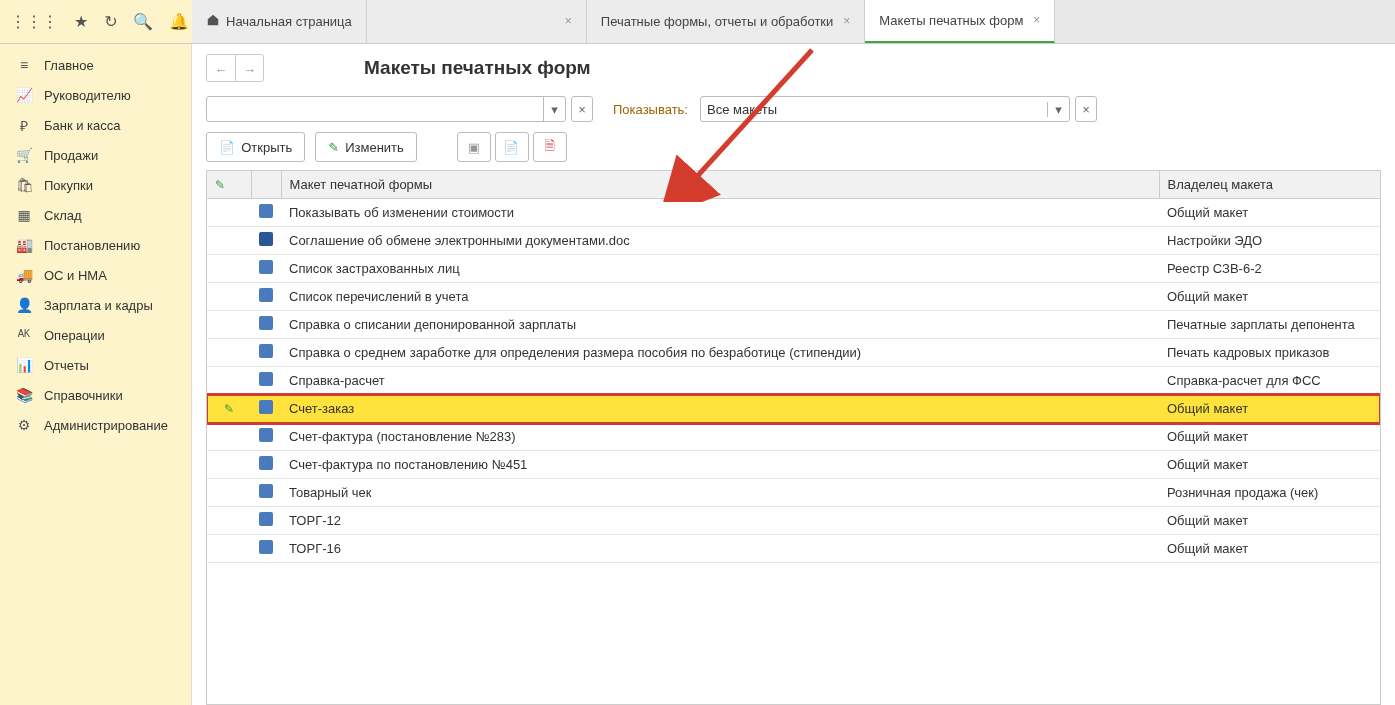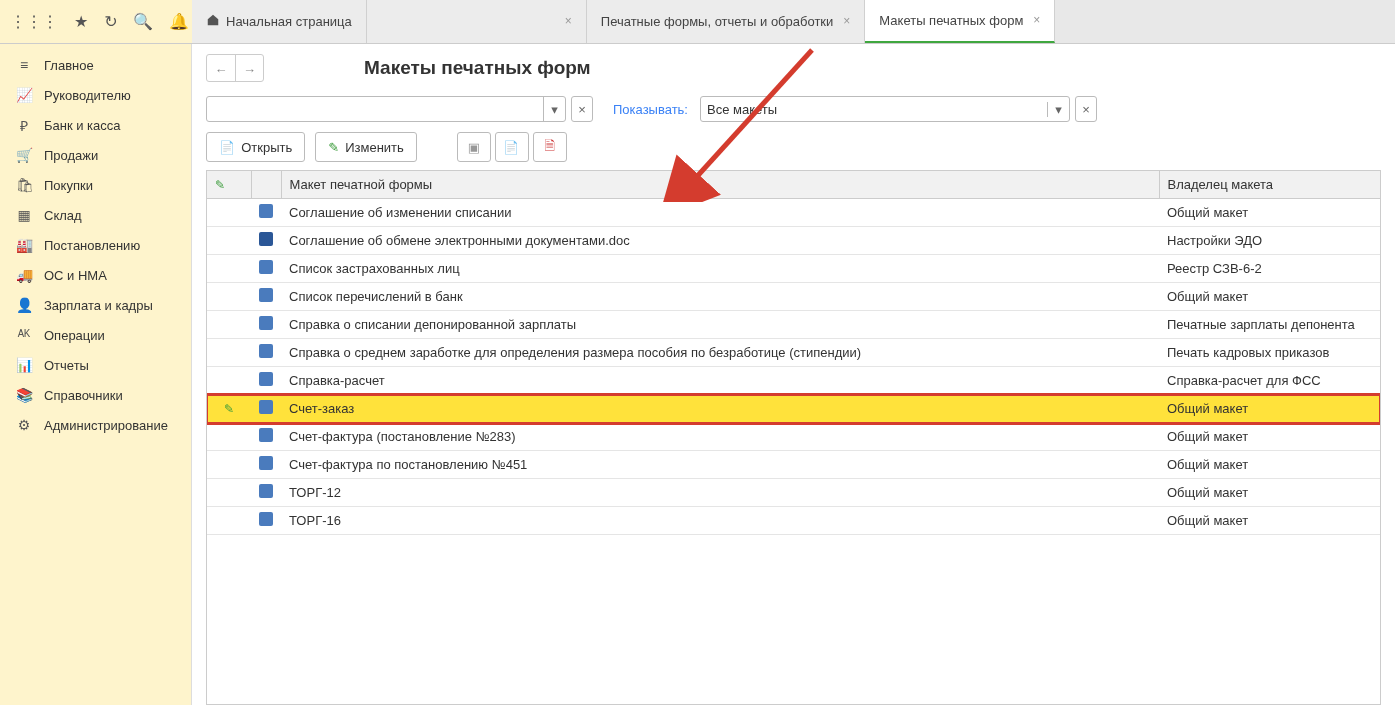--- a/index.html
+++ b/index.html
@@ -30,21 +30,21 @@
 .nav-btn + .nav-btn { border-left: 1px solid #ccc; }
 .page-title { font-size: 19px; font-weight: bold; margin-left: 90px; }
 
 
 .filter-row { display: flex; align-items: center; gap: 6px; margin-bottom: 10px; }
 .filter-input { border: 1px solid #bbb; height: 26px; border-radius: 3px; background: #fff; }
 .filter-1 { width: 360px; display:flex; }
 .filter-1-body { flex:1; }
 .filter-drop { width:22px; border-left:1px solid #bbb; display:flex; align-items:center; justify-content:center; color:#666; cursor:pointer; }
 .filter-clear { width:22px; height:26px; border:1px solid #bbb; border-radius:3px; display:flex; align-items:center; justify-content:center; color:#666; cursor:pointer; margin-left:-1px; }
-.filter-label { margin: 0 6px 0 14px; color: #3b82f6; }
+.filter-label { margin: 0 6px 0 14px; color: #a16207; }
 .filter-2 { width: 370px; display:flex; align-items:center; padding-left:6px; }
 
 
 .toolbar { display: flex; gap: 10px; margin-bottom: 8px; align-items:center; }
 .btn { border: 1px solid #bbb; border-radius: 3px; height: 30px; display: flex; align-items: center; padding: 0 12px; cursor: pointer; gap: 6px; background: #fff; }
 .icon-btn { width: 34px; padding: 0; justify-content: center; }
 .icon-group { display:flex; margin-left: 30px; }
 .icon-group .icon-btn + .icon-btn { margin-left: 4px; }
 
 
@@ -211,39 +211,39 @@
             <th><span class="edit-ind">✎</span></th>
             <th></th>
             <th>Макет печатной формы</th>
             <th>Владелец макета</th>
           </tr>
         </thead>
         <tbody id="tbody">
             <tr>
               <td></td>
               <td class="col-icon"><span class="doc-icon"></span></td>
-              <td>Соглашение об изменении списании</td>
+              <td>Показывать об изменении стоимости</td>
               <td>Общий макет</td>
             </tr>
             <tr>
               <td></td>
               <td class="col-icon"><span class="doc-icon word"></span></td>
               <td>Соглашение об обмене электронными документами.doc</td>
               <td>Настройки ЭДО</td>
             </tr>
             <tr>
               <td></td>
               <td class="col-icon"><span class="doc-icon"></span></td>
               <td>Список застрахованных лиц</td>
               <td>Реестр СЗВ-6-2</td>
             </tr>
             <tr>
               <td></td>
               <td class="col-icon"><span class="doc-icon"></span></td>
-              <td>Список перечислений в банк</td>
+              <td>Список перечислений в учета</td>
               <td>Общий макет</td>
             </tr>
             <tr>
               <td></td>
               <td class="col-icon"><span class="doc-icon"></span></td>
               <td>Справка о списании депонированной зарплаты</td>
               <td>Печатные зарплаты депонента</td>
             </tr>
             <tr>
               <td></td>
@@ -267,20 +267,26 @@
               <td></td>
               <td class="col-icon"><span class="doc-icon"></span></td>
               <td>Счет-фактура (постановление №283)</td>
               <td>Общий макет</td>
             </tr>
             <tr>
               <td></td>
               <td class="col-icon"><span class="doc-icon"></span></td>
               <td>Счет-фактура по постановлению №451</td>
               <td>Общий макет</td>
+            </tr>
+            <tr>
+              <td></td>
+              <td class="col-icon"><span class="doc-icon"></span></td>
+              <td>Товарный чек</td>
+              <td>Розничная продажа (чек)</td>
             </tr>
             <tr>
               <td></td>
               <td class="col-icon"><span class="doc-icon"></span></td>
               <td>ТОРГ-12</td>
               <td>Общий макет</td>
             </tr>
             <tr>
               <td></td>
               <td class="col-icon"><span class="doc-icon"></span></td>

